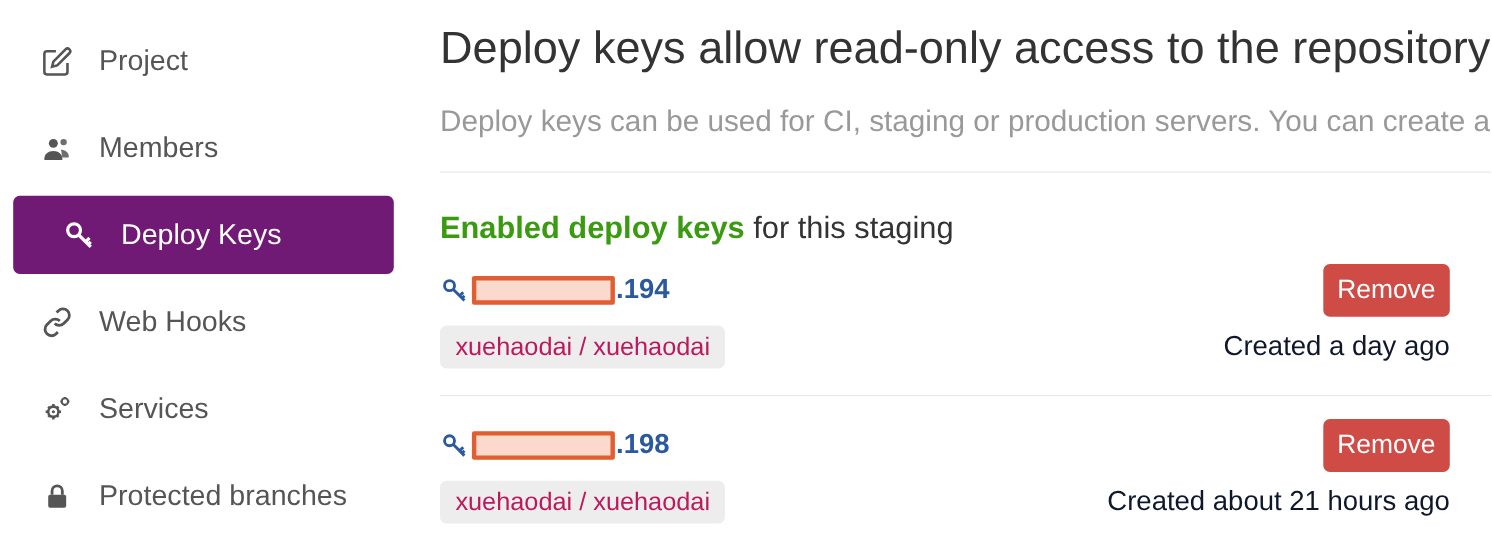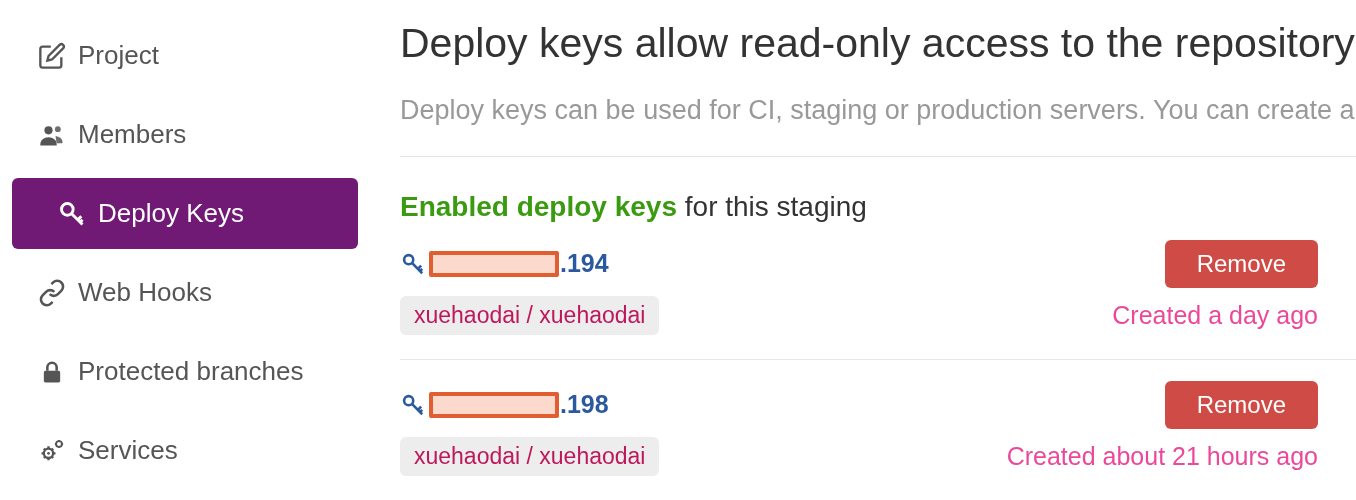--- a/index.html
+++ b/index.html
@@ -27,20 +27,21 @@
     }
     .sidebar-item {
       display: flex;
       align-items: center;
       padding: 20px 18px 20px 24px;
       color: #555;
       cursor: pointer;
       font-size: 26px;
       border-radius: 6px;
       margin-bottom: 8px;
+      gap: 12px;
     }
     .sidebar-item.active {
       background: #701a75;
       color: #fff;
       padding-left: 44px;
     }
     .sidebar-item .icon {
       width: 32px;
       height: 28px;
       margin-right: 10px;
@@ -129,40 +130,40 @@
       font-size: 25px;
       font-weight: 600;
       margin-left: -2px;
     }
     .remove-btn {
       background: #cf4b46;
       color: #fff;
       border: none;
       border-radius: 6px;
       font-size: 24px;
-      padding: 10px 32px;
+      padding: 10px 13px;
       cursor: pointer;
       position: absolute;
       right: 38px;
     }
     .key-row-bottom {
       display: flex;
       align-items: center;
       gap: 16px;
     }
     .tag {
       display: inline-block;
       background: #ededed;
       color: #be185d;
       font-size: 23px;
       padding: 6px 14px;
       border-radius: 6px;
     }
     .created {
-      color: #ec4899;
+      color: #0f172a;
       font-size: 25px;
       position: absolute;
       right: 38px;
     }
   </style>
 </head>
 <body>
 
 <div class="container">
   <div class="sidebar">
@@ -200,43 +201,43 @@
     </div>
 
     <div class="sidebar-item">
       <span class="icon">
         <svg viewBox="0 0 24 24" fill="none" stroke="#555" stroke-width="2.2">
           <path d="M10 13a5 5 0 0 0 7.07 0l3-3a5 5 0 0 0-7.07-7.07l-1.5 1.5"></path>
           <path d="M14 11a5 5 0 0 0-7.07 0l-3 3a5 5 0 0 0 7.07 7.07l1.5-1.5"></path>
         </svg>
       </span>
       <span>Web Hooks</span>
-    </div>
-
-    <div class="sidebar-item">
-      <span class="icon">
-        <svg viewBox="0 0 24 24" fill="#555">
-          <rect x="5" y="11" width="14" height="10" rx="1.5"></rect>
-          <path d="M8 11V8a4 4 0 0 1 8 0v3" fill="none" stroke="#555" stroke-width="2.2"></path>
-        </svg>
-      </span>
-      <span>Protected branches</span>
     </div>
 
     <div class="sidebar-item">
       <span class="icon">
         <svg viewBox="0 0 24 24" fill="#555">
           <circle cx="9" cy="14" r="4" fill="none" stroke="#555" stroke-width="2"></circle>
           <circle cx="9" cy="14" r="1.2"></circle>
           <path d="M9 8v2M9 18v2M3 14h2M13 14h2M5 10l1.4 1.4M11.6 16.6L13 18M5 18l1.4-1.4M11.6 11.4L13 10" stroke="#555" stroke-width="2"></path>
           <circle cx="18" cy="6" r="2.5" fill="none" stroke="#555" stroke-width="1.6"></circle>
           <path d="M18 2.5v1M18 8.5v1M14.5 6h1M20.5 6h1" stroke="#555" stroke-width="1.6"></path>
         </svg>
       </span>
       <span>Services</span>
+    </div>
+
+    <div class="sidebar-item">
+      <span class="icon">
+        <svg viewBox="0 0 24 24" fill="#555">
+          <rect x="5" y="11" width="14" height="10" rx="1.5"></rect>
+          <path d="M8 11V8a4 4 0 0 1 8 0v3" fill="none" stroke="#555" stroke-width="2.2"></path>
+        </svg>
+      </span>
+      <span>Protected branches</span>
     </div>
 
   </div>
 
   <div class="main">
     <h1 class="page-title">Deploy keys allow read-only access to the repository</h1>
     <p class="page-subtitle">Deploy keys can be used for CI, staging or production servers. You can create a deploy key</p>
     <hr class="divider">
     <h2 class="section-title">
       <span class="section-title-highlight">Enabled deploy keys</span><span> for this staging</span>

